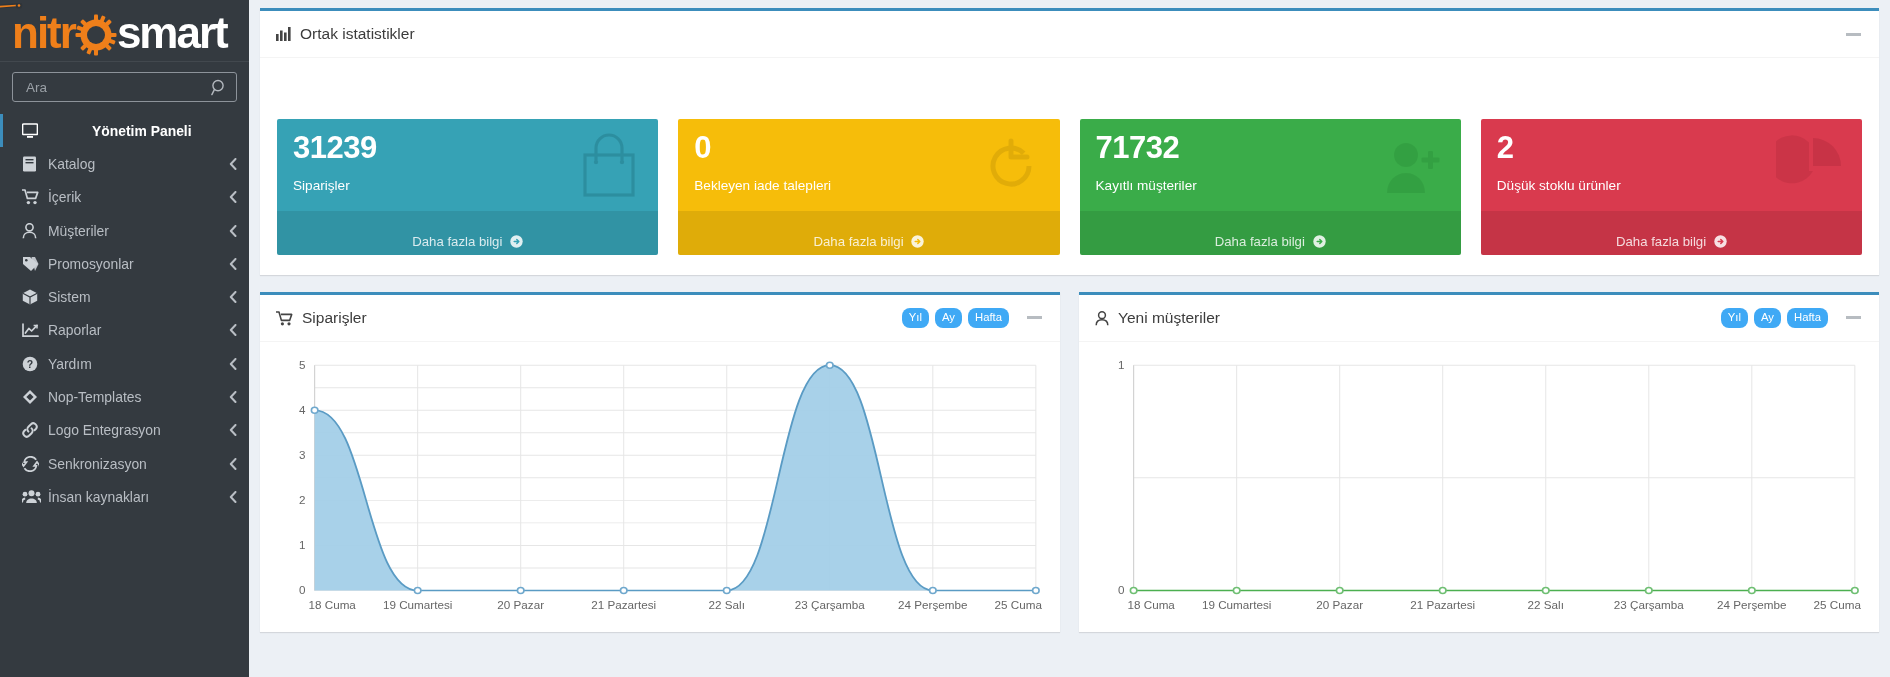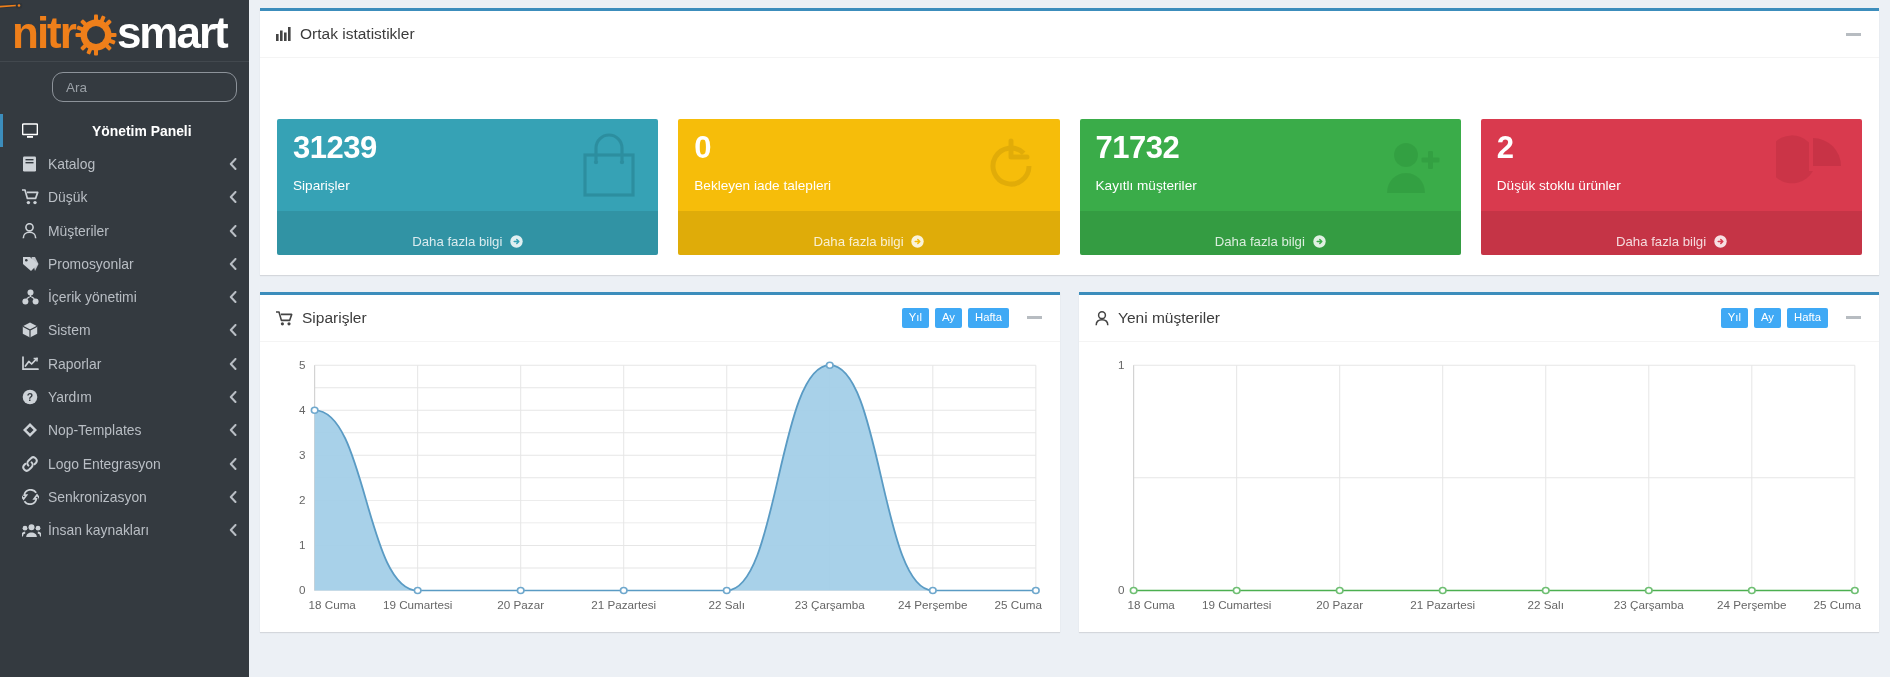--- a/index.html
+++ b/index.html
@@ -33,22 +33,22 @@
   .logo .gear { position: relative; width: 42px; height: 42px; display:inline-block; }
   .logo .gear svg { position: absolute; top: 2px; left: 0; }
   .logo .needle {
     position: absolute; top: -8px; left: -112px;
     width: 130px; height: 14px;
   }
 
   .search-wrap { padding: 10px 12px 8px 12px; }
   .search-box {
     position: relative; display: flex; align-items: center;
-    border: 1px solid #8d939a; border-radius: 11px;
-    background: #343a40; height: 30px; margin-left: 40px;
+    border: 1px solid #8d939a; border-radius: 3px;
+    background: #343a40; height: 30px;
   }
   .search-box input {
     flex: 1; border: 0; outline: 0; background: transparent;
     color: #c6cbd1; font-size: 13.5px;
     padding: 0 8px 0 13px;
     font-family: "Liberation Sans", sans-serif;
   }
   .search-box input::placeholder { color: #9aa0a6; }
   .search-icon { padding-right: 10px; display: flex; color: #b4b9bf; }
 
@@ -93,21 +93,21 @@
     border-bottom: 1px solid #f4f4f4;
   }
   .panel-title {
     display: flex; align-items: center; gap: 9px;
     font-size: 15.5px; color: #3c3c3c;
   }
   .panel-title .pt-icon { display: flex; align-items: center; color: #444; }
   .panel-tools { margin-left: auto; display: flex; align-items: center; gap: 6px; }
   .range-btn {
     background: #3fa9f5; color: #fff; font-size: 11.3px;
-    border: 0; border-radius: 2px;
+    border: 0; border-radius: 8px;
     padding: 4px 7px; cursor: pointer; line-height: 1;
     font-family: "Liberation Sans", sans-serif;
   }
   .minimize-btn {
     background: transparent; border: 0; cursor: pointer;
     padding: 0 4px 0 12px; color: #97a0a8; display: flex; align-items: center;
   }
   .minimize-btn .dash { width: 15px; height: 3px; background: #b7bcc1; display:block; }
 
   
@@ -236,21 +236,21 @@
       </div>
 
       <div class="menu-item">
         <span class="mi-icon">
           <svg width="17" height="16" viewBox="0 0 17 16" fill="currentColor">
             <path d="M0 1h3l2.4 8.4h8.2l2.1-6H5" stroke="currentColor" stroke-width="1.7" fill="none" stroke-linejoin="round"></path>
             <circle cx="6.4" cy="13.6" r="1.7"></circle>
               <circle cx="13" cy="13.6" r="1.7"></circle>
           </svg>
         </span>
-        <span class="mi-label">Düşük</span>
+        <span class="mi-label">İçerik</span>
         <span class="mi-arrow">
           <svg width="8" height="12" viewBox="0 0 8 12">
               <path d="M6.5 1 L1.8 6 L6.5 11" stroke="currentColor" stroke-width="2" fill="none" stroke-linecap="round" stroke-linejoin="round"></path>
             </svg>
         </span>
       </div>
 
       <div class="menu-item">
         <span class="mi-icon">
           <svg width="15" height="16" viewBox="0 0 15 16">
@@ -275,36 +275,20 @@
           </svg>
         </span>
         <span class="mi-label">Promosyonlar</span>
         <span class="mi-arrow">
           <svg width="8" height="12" viewBox="0 0 8 12">
               <path d="M6.5 1 L1.8 6 L6.5 11" stroke="currentColor" stroke-width="2" fill="none" stroke-linecap="round" stroke-linejoin="round"></path>
             </svg>
         </span>
       </div>
 
-      <div class="menu-item">
-        <span class="mi-icon">
-          <svg width="17" height="16" viewBox="0 0 17 16" fill="currentColor">
-            <circle cx="8.5" cy="3.4" r="3"></circle>
-              <circle cx="3.4" cy="12.4" r="3"></circle>
-              <circle cx="13.6" cy="12.4" r="3"></circle>
-            <path d="M8.5 6v2M4.6 9.8l3-2M12.4 9.8l-3-2" stroke="currentColor" stroke-width="1.3"></path>
-          </svg>
-        </span>
-        <span class="mi-label">İçerik yönetimi</span>
-        <span class="mi-arrow">
-          <svg width="8" height="12" viewBox="0 0 8 12">
-              <path d="M6.5 1 L1.8 6 L6.5 11" stroke="currentColor" stroke-width="2" fill="none" stroke-linecap="round" stroke-linejoin="round"></path>
-            </svg>
-        </span>
-      </div>
 
 
       <div class="menu-item">
         <span class="mi-icon">
           <svg width="16" height="16" viewBox="0 0 16 16" fill="currentColor">
             <path d="M8 0.5 L15.2 4.3 L15.2 11.7 L8 15.5 L0.8 11.7 L0.8 4.3 z"></path>
             <path d="M0.8 4.3 L8 8.1 L15.2 4.3 M8 8.1 L8 15.5" stroke="#343a40" stroke-width="1.2" fill="none"></path>
           </svg>
         </span>
         <span class="mi-label">Sistem</span>

